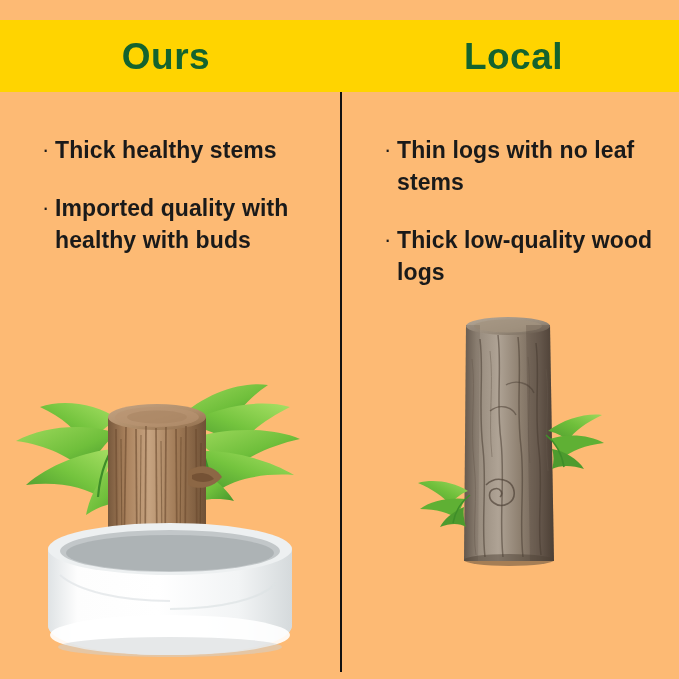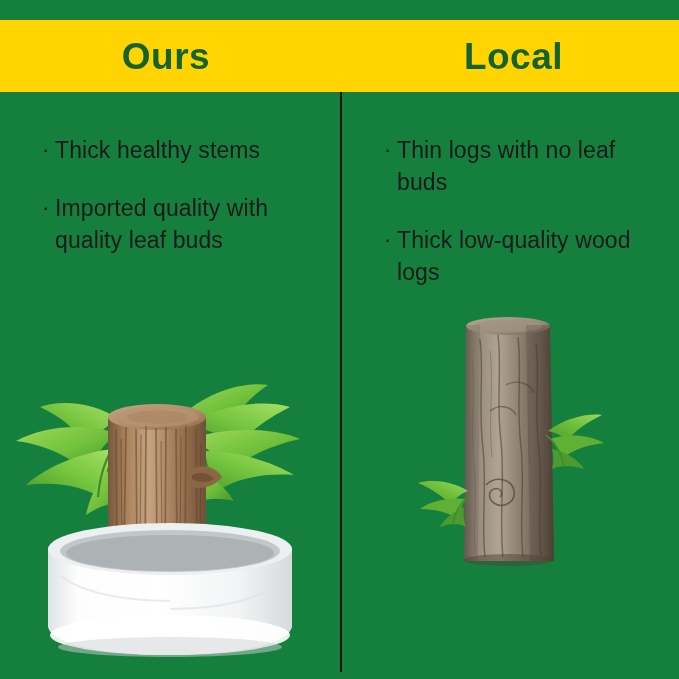--- a/index.html
+++ b/index.html
@@ -7,21 +7,21 @@
     padding: 0;
     background: #ffffff;
   }
   body {
     font-family: "Liberation Sans", sans-serif;
   }
   .page {
     position: relative;
     width: 679px;
     height: 679px;
-    background: #15803d;
+    background: #fdba74;
     overflow: hidden;
   }
 
   
   .header-band {
     position: absolute;
     left: 0;
     top: 20px;
     width: 679px;
     height: 72px;
@@ -92,21 +92,21 @@
     color: #1a1a1a;
     font-size: 22px;
     line-height: 32px;
     width: 12px;
     margin-right: 1px;
   }
   .bullet-text {
     color: #1a1a1a;
     font-size: 23px;
     line-height: 32px;
-    font-weight: 400;
+    font-weight: 700;
     letter-spacing: 0.1px;
   }
 
   
   .product {
     position: absolute;
     bottom: 0;
     left: 0;
     width: 100%;
     height: 380px;
@@ -133,21 +133,21 @@
 
     <div class="column left">
 
       <div class="bullets">
         <div class="bullet-item">
           <span class="bullet-dot">·</span>
           <span class="bullet-text">Thick healthy stems</span>
         </div>
         <div class="bullet-item">
           <span class="bullet-dot">·</span>
-          <span class="bullet-text">Imported quality with quality leaf buds</span>
+          <span class="bullet-text">Imported quality with healthy with buds</span>
         </div>
       </div>
 
       <div class="product">
         <svg viewBox="0 0 340 380" xmlns="http://www.w3.org/2000/svg">
           <defs>
             <linearGradient id="barkA" x1="0" y1="0" x2="1" y2="0">
               <stop offset="0%" stop-color="#77583C"></stop>
               <stop offset="18%" stop-color="#A9815C"></stop>
               <stop offset="42%" stop-color="#C6A380"></stop>
@@ -239,21 +239,21 @@
           </g>
         </svg>
       </div>
     </div>
 
     <div class="column right">
 
       <div class="bullets">
         <div class="bullet-item">
           <span class="bullet-dot">·</span>
-          <span class="bullet-text">Thin logs with no leaf buds</span>
+          <span class="bullet-text">Thin logs with no leaf stems</span>
         </div>
         <div class="bullet-item">
           <span class="bullet-dot">·</span>
           <span class="bullet-text">Thick low-quality wood logs</span>
         </div>
       </div>
 
       <div class="product">
         <svg viewBox="0 0 339 380" xmlns="http://www.w3.org/2000/svg">
           <defs>

